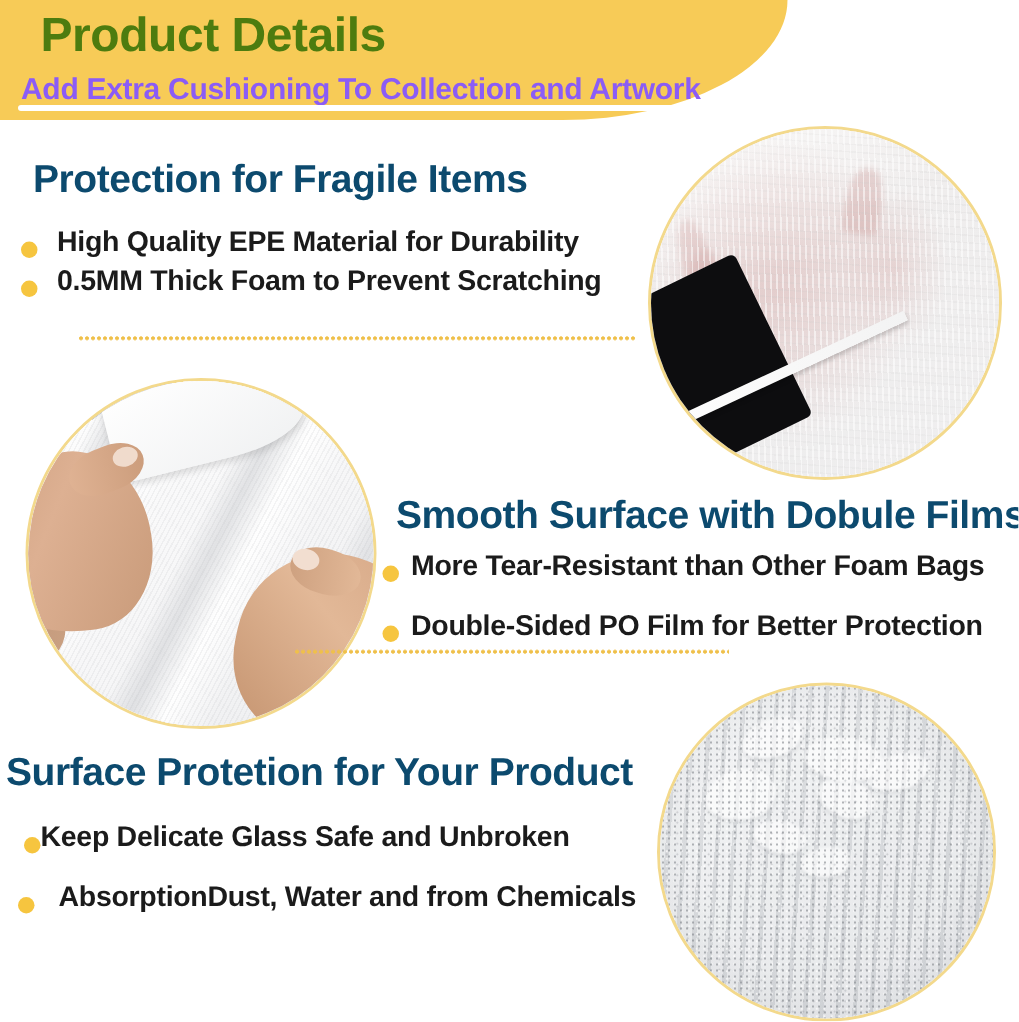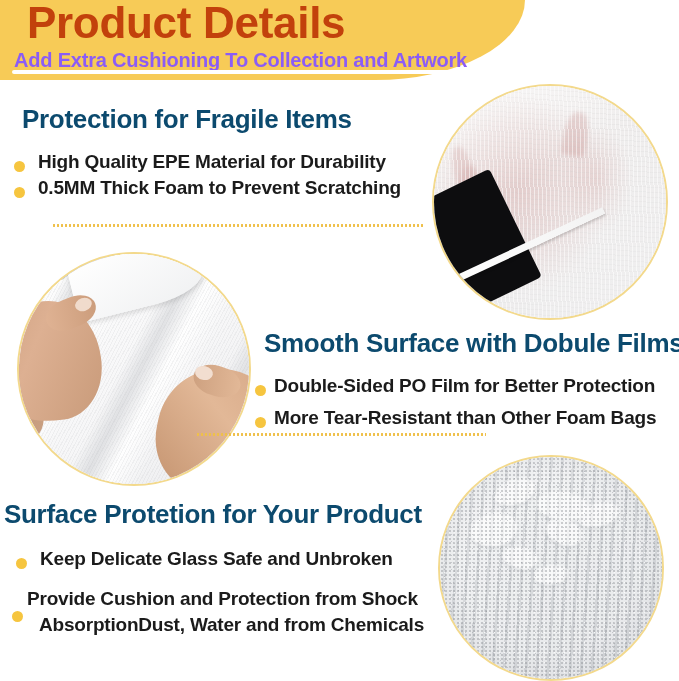--- a/index.html
+++ b/index.html
@@ -27,23 +27,23 @@
     width: 545px;
     height: 80px;
     background: #F7CB57;
     border-bottom-right-radius: 150px 80px;
     border-top-right-radius: 0;
   }
   .banner-title {
     position: absolute;
     left: 27px;
     top: 2px;
-    font-size: 44px;
+    font-size: 32px;
     font-weight: bold;
-    color: #c2410c;
+    color: #4d7c0f;
     letter-spacing: -0.3px;
     line-height: 42px;
     white-space: nowrap;
   }
   .banner-subtitle {
     position: absolute;
     left: 14px;
     top: 48px;
     font-size: 20px;
     font-weight: bold;
@@ -110,21 +110,21 @@
   #section-2 .bullet-row { margin-left: 0px; }
   #s2-b1 { margin-top: 14px; }
   #s2-b1 .bullet-text { margin-left: 8px; }
   #s2-b2 { margin-top: 6px; }
   #s2-b2 .bullet-text { margin-left: 8px; }
 
   
   #section-3 { left: 0; top: 498px; width: 440px; }
   #section-3 .sec-heading { margin-left: 4px; }
   #s3-b1 { margin-top: 16px; margin-left: 16px; }
-  #s3-b1 .bullet-text { margin-left: 13px; }
+  #s3-b1 .bullet-text { }
   #s3-b2 { margin-top: 14px; margin-left: 12px; }
   #s3-b2 .bullet-text { margin-left: 4px; }
   #s3-b2 .bullet-text .l2 { display: block; margin-left: 12px; }
 
   
   .divider {
     position: absolute;
     height: 3px;
     background-image: radial-gradient(circle, #EFC04A 0, #EFC04A 1.1px, rgba(255,255,255,0) 1.5px);
     background-size: 4px 3px;
@@ -354,27 +354,27 @@
       <div class="thumb-l"></div>
       <div class="nail-l"></div>
       <div class="hand-r"></div>
       <div class="thumb-r"></div>
       <div class="nail-r"></div>
     </div>
   </div>
 
   <div class="section" id="section-2">
     <div class="sec-heading">Smooth Surface with Dobule Films</div>
+    <div class="bullet-row" id="s2-b2">
+      <div class="dot"></div>
+      <div class="bullet-text">More Tear-Resistant than Other Foam Bags</div>
+    </div>
     <div class="bullet-row" id="s2-b1">
       <div class="dot"></div>
       <div class="bullet-text">Double-Sided PO Film for Better Protection</div>
-    </div>
-    <div class="bullet-row" id="s2-b2">
-      <div class="dot"></div>
-      <div class="bullet-text">More Tear-Resistant than Other Foam Bags</div>
     </div>
   </div>
 
   <div class="divider" id="divider-2"></div>
 
   <div class="photo" id="photo-3">
     <div class="inner">
       <div class="base"></div>
       <div class="ridges"></div>
       <div class="blobs">
@@ -392,17 +392,17 @@
   </div>
 
   <div class="section" id="section-3">
     <div class="sec-heading">Surface Protetion for Your Product</div>
     <div class="bullet-row" id="s3-b1">
       <div class="dot"></div>
       <div class="bullet-text">Keep Delicate Glass Safe and Unbroken</div>
     </div>
     <div class="bullet-row" id="s3-b2">
       <div class="dot"></div>
-      <div class="bullet-text"><span class="l1">Provide Cushion and Protection from Shock</span><span class="l2">AbsorptionDust, Water and from Chemicals</span></div>
+      <div class="bullet-text"><span class="l2">AbsorptionDust, Water and from Chemicals</span></div>
     </div>
   </div>
 
 </div>
 
 </body></html>

